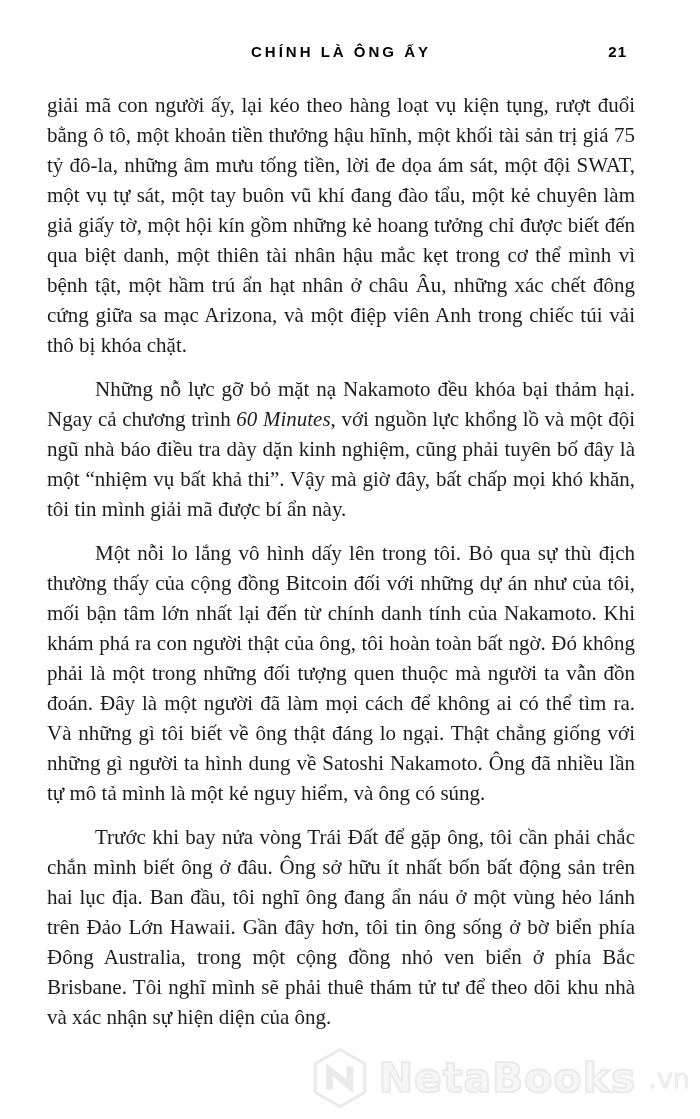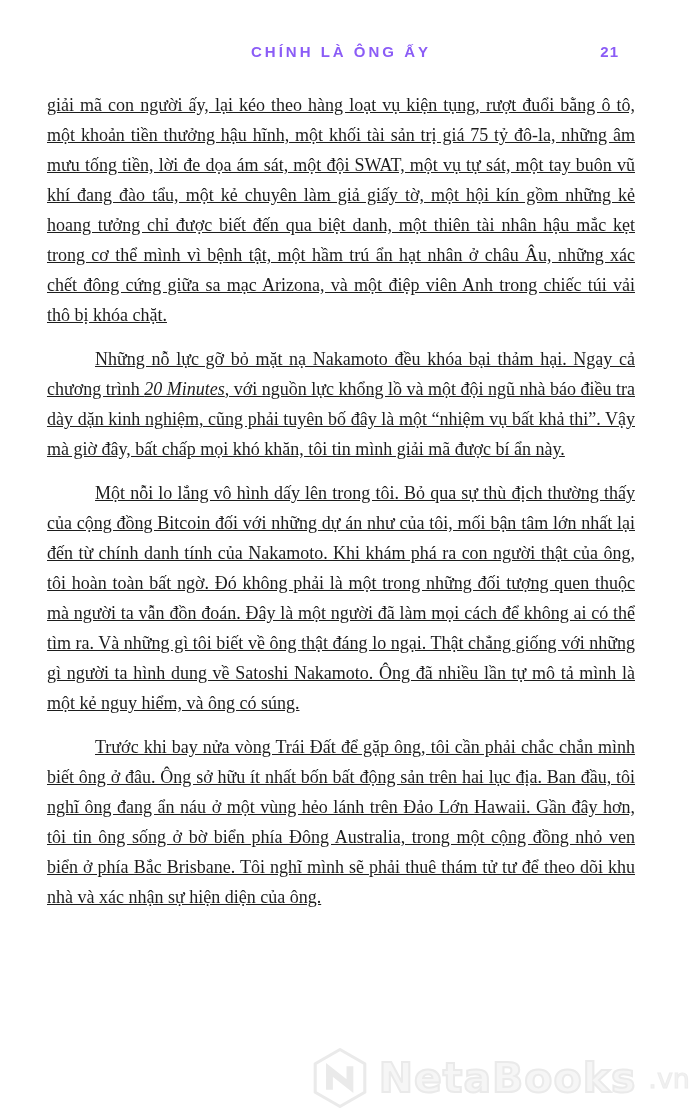--- a/index.html
+++ b/index.html
@@ -18,47 +18,46 @@
   
   .running-header {
     position: absolute;
     top: 43px;
     left: 47px;
     right: 65px;
     height: 20px;
     font-family: "Liberation Sans", "DejaVu Sans", sans-serif;
     font-weight: 700;
     font-size: 15px;
-    color: #8b5cf6;
+    color: #000000;
     text-align: center;
   }
   .running-header .chapter-title {
     position: absolute;
     left: 50%;
     transform: translateX(-50%);
     letter-spacing: 3px;
     white-space: nowrap;
   }
   .running-header .folio {
     position: absolute;
-    right: 16px;
+    right: 8px;
     top: 0;
     letter-spacing: 1px;
     margin-left: 40px;
   }
   
   .page-body {
     position: absolute;
     top: 90px;
     left: 47px;
     width: 588px;
-    font-size: 18px;
+    font-size: 21px;
     line-height: 30px;
     text-align: justify;
-    text-decoration: underline;
   }
   .para {
     margin: 0 0 14px 0;
   }
   .para.indent {
     text-indent: 48px;
   }
   .para em {
     font-style: italic;
   }
@@ -99,21 +98,21 @@
 <body>
 
 <header class="running-header">
   <span class="chapter-title">CHÍNH LÀ ÔNG ẤY</span>
   <span class="folio">21</span>
 </header>
 
 <main class="page-body">
   <p class="para"><span>giải mã con người ấy, lại kéo theo hàng loạt vụ kiện tụng, rượt đuổi bằng ô tô, một khoản tiền thưởng hậu hĩnh, một khối tài sản trị giá 75 tỷ đô-la, những âm mưu tống tiền, lời đe dọa ám sát, một đội SWAT, một vụ tự sát, một tay buôn vũ khí đang đào tẩu, một kẻ chuyên làm giả giấy tờ, một hội kín gồm những kẻ hoang tưởng chỉ được biết đến qua biệt danh, một thiên tài nhân hậu mắc kẹt trong cơ thể mình vì bệnh tật, một hầm trú ẩn hạt nhân ở châu Âu, những xác chết đông cứng giữa sa mạc Arizona, và một điệp viên Anh trong chiếc túi vải thô bị khóa chặt.</span></p>
 
-  <p class="para indent"><span>Những nỗ lực gỡ bỏ mặt nạ Nakamoto đều khóa bại thảm hại. Ngay cả chương trình </span><em>20 Minutes</em><span>, với nguồn lực khổng lồ và một đội ngũ nhà báo điều tra dày dặn kinh nghiệm, cũng phải tuyên bố đây là một “nhiệm vụ bất khả thi”. Vậy mà giờ đây, bất chấp mọi khó khăn, tôi tin mình giải mã được bí ẩn này.</span></p>
+  <p class="para indent"><span>Những nỗ lực gỡ bỏ mặt nạ Nakamoto đều khóa bại thảm hại. Ngay cả chương trình </span><em>60 Minutes</em><span>, với nguồn lực khổng lồ và một đội ngũ nhà báo điều tra dày dặn kinh nghiệm, cũng phải tuyên bố đây là một “nhiệm vụ bất khả thi”. Vậy mà giờ đây, bất chấp mọi khó khăn, tôi tin mình giải mã được bí ẩn này.</span></p>
 
   <p class="para indent"><span>Một nỗi lo lắng vô hình dấy lên trong tôi. Bỏ qua sự thù địch thường thấy của cộng đồng Bitcoin đối với những dự án như của tôi, mối bận tâm lớn nhất lại đến từ chính danh tính của Nakamoto. Khi khám phá ra con người thật của ông, tôi hoàn toàn bất ngờ. Đó không phải là một trong những đối tượng quen thuộc mà người ta vẫn đồn đoán. Đây là một người đã làm mọi cách để không ai có thể tìm ra. Và những gì tôi biết về ông thật đáng lo ngại. Thật chẳng giống với những gì người ta hình dung về Satoshi Nakamoto. Ông đã nhiều lần tự mô tả mình là một kẻ nguy hiểm, và ông có súng.</span></p>
 
   <p class="para indent"><span>Trước khi bay nửa vòng Trái Đất để gặp ông, tôi cần phải chắc chắn mình biết ông ở đâu. Ông sở hữu ít nhất bốn bất động sản trên hai lục địa. Ban đầu, tôi nghĩ ông đang ẩn náu ở một vùng hẻo lánh trên Đảo Lớn Hawaii. Gần đây hơn, tôi tin ông sống ở bờ biển phía Đông Australia, trong một cộng đồng nhỏ ven biển ở phía Bắc Brisbane. Tôi nghĩ mình sẽ phải thuê thám tử tư để theo dõi khu nhà và xác nhận sự hiện diện của ông.</span></p>
 </main>
 
 <div class="watermark">
   <span>
     <svg width="62" height="66" viewBox="0 0 100 100" aria-hidden="true">
       <polygon points="50,4 90,27 90,73 50,96 10,73 10,27" fill="none" stroke="#eaeaea" stroke-width="5" stroke-linejoin="round"></polygon>

